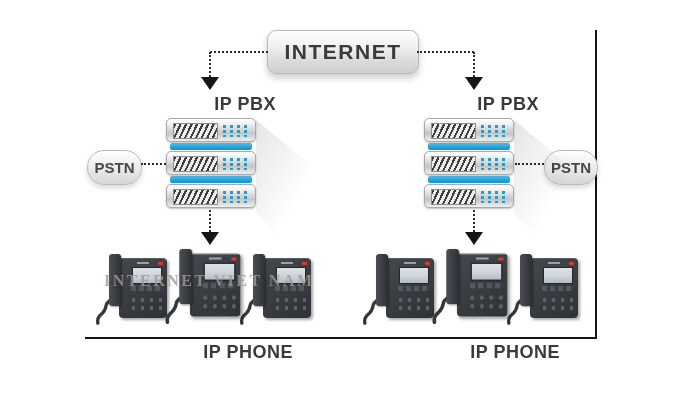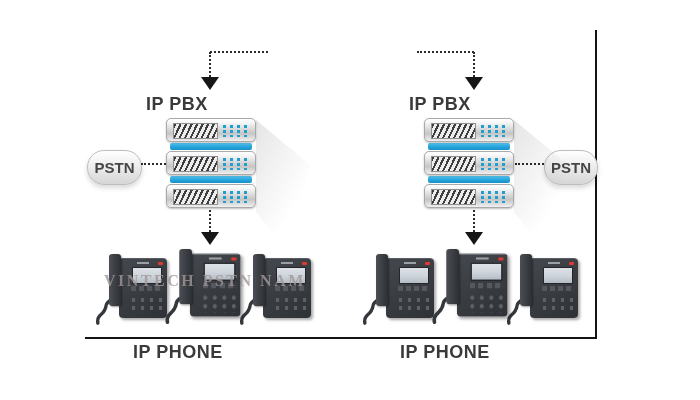--- a/index.html
+++ b/index.html
@@ -31,21 +31,21 @@
   .pstn-r { left:544px; top:150px; width:52px; }
 
   
   .dot-h { position:absolute; height:0; border-top:2px dotted #2b2b2b; }
   .dot-v { position:absolute; width:0; border-left:2px dotted #2b2b2b; }
   .arrowhead { position:absolute; width:0; height:0;
     border-left:9px solid transparent; border-right:9px solid transparent;
     border-top:13px solid #161616; }
 
   
-  .lbl { position:absolute; text-align:left; font-weight:bold; color:var(--text_dark,#3a3a3a); }
+  .lbl { position:absolute; text-align:right; font-weight:bold; color:var(--text_dark,#3a3a3a); }
   .lbl-pbx { width:130px; top:94px; font-size:18px; letter-spacing:.5px; }
   .lbl-phone { width:160px; top:318px; font-size:18px; letter-spacing:.5px;margin-top:24px; }
 
   
   .stack { position:absolute; top:118px; width:90px; display:flex; flex-direction:column; gap:1px; z-index:2; }
   .unit { position:relative; height:22px; border:1px solid var(--server_border,#a9a9a9); border-radius:5px;
     background:linear-gradient(180deg,#ffffff 0%,#f5f5f5 18%,#d3d3d3 52%,#c6c6c6 66%,#f0f0f0 100%);
     box-shadow:0 1px 2px rgba(0,0,0,.25); }
   .vent { position:absolute; left:6px; top:4px; width:43px; height:14px; border:1px solid #8f8f8f;
     background:repeating-linear-gradient(115deg,#3e3e3e 0px,#3e3e3e 2px,#ededed 2px,#ededed 5px); }
@@ -84,20 +84,23 @@
     color:var(--watermark_gray,#a09898); opacity:.8; }
 </style>
 </head>
 <body>
 
 <div id="canvas">
 
   <div class="frame-v"></div>
   <div class="frame-h"></div>
 
+  <div class="inet">
+    <span>INTERNET</span>
+  </div>
 
   <div class="dot-h" style="left:210px;top:51px;width:58px;"></div>
   <div class="dot-v" style="left:209px;top:52px;height:25px;"></div>
   <div class="arrowhead" style="left:201px;top:77px;"></div>
 
   <div class="dot-h" style="left:417px;top:51px;width:57px;"></div>
   <div class="dot-v" style="left:473px;top:52px;height:25px;"></div>
   <div class="arrowhead" style="left:465px;top:77px;"></div>
 
   <div class="lbl lbl-pbx" style="left:146px;">IP PBX</div>
@@ -231,15 +234,15 @@
       <div class="p-logo"></div>
       <div class="p-screen"></div>
       <div class="p-softrow"></div>
       <div class="p-keys"></div>
     </div>
   </div>
 
   <div class="lbl lbl-phone" style="left:133px;">IP PHONE</div>
   <div class="lbl lbl-phone" style="left:400px;">IP PHONE</div>
 
-  <div class="watermark">VINTECH PSTN NAM</div>
+  <div class="watermark">INTERNET VIET NAM</div>
 
 </div>
 
 </body></html>

